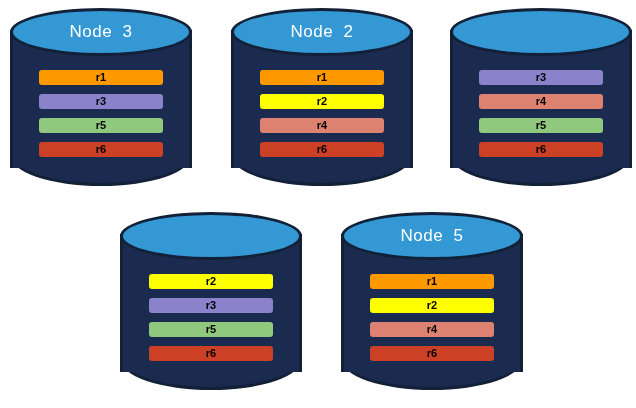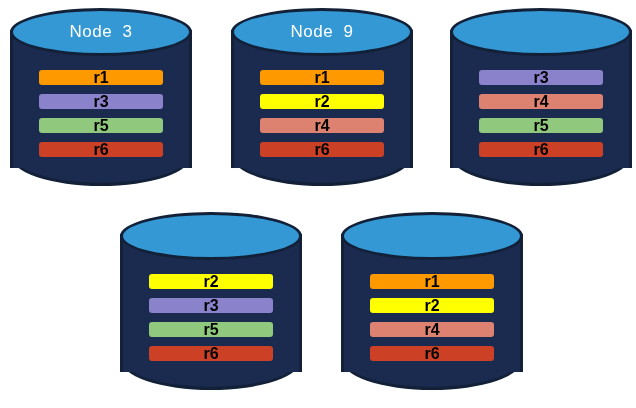--- a/index.html
+++ b/index.html
@@ -79,21 +79,21 @@
     width: 124px;
     z-index: 4;
   }
   .bar {
     height: 15px;
     margin-bottom: 9px;
     border-radius: 3px;
     display: flex;
     align-items: center;
     justify-content: center;
-    font-size: 16px;
+    font-size: 11px;
     font-weight: bold;
     color: #000000;
     line-height: 1;
   }
   .bar:last-child { margin-bottom: 0; }
 
   
   #node-1 { left: 10px;  top: 8px;  }
   #node-2 { left: 231px; top: 8px;  }
   #node-3 { left: 450px; top: 8px;  }
@@ -121,21 +121,21 @@
   <div class="node" id="node-2">
     <div class="cyl-bottom"></div>
     <div class="cyl-body"></div>
     <div class="bars">
         <div class="bar" style="background: rgb(255, 153, 0);">r1</div>
         <div class="bar" style="background: rgb(255, 255, 0);">r2</div>
         <div class="bar" style="background: rgb(221, 130, 112);">r4</div>
         <div class="bar" style="background: rgb(204, 65, 37);">r6</div>
       </div>
     <div class="cyl-top"></div>
-    <div class="cyl-title">Node  9</div>
+    <div class="cyl-title">Node  2</div>
   </div>
 
   <div class="node" id="node-3">
     <div class="cyl-bottom"></div>
     <div class="cyl-body"></div>
     <div class="bars">
         <div class="bar" style="background: rgb(139, 130, 204);">r3</div>
         <div class="bar" style="background: rgb(221, 130, 112);">r4</div>
         <div class="bar" style="background: rgb(144, 201, 125);">r5</div>
         <div class="bar" style="background: rgb(204, 65, 37);">r6</div>
@@ -158,15 +158,16 @@
   <div class="node" id="node-5">
     <div class="cyl-bottom"></div>
     <div class="cyl-body"></div>
     <div class="bars">
         <div class="bar" style="background: rgb(255, 153, 0);">r1</div>
         <div class="bar" style="background: rgb(255, 255, 0);">r2</div>
         <div class="bar" style="background: rgb(221, 130, 112);">r4</div>
         <div class="bar" style="background: rgb(204, 65, 37);">r6</div>
       </div>
     <div class="cyl-top"></div>
+    <div class="cyl-title">Node  5</div>
   </div>
 
 </div>
 
 </body></html>

